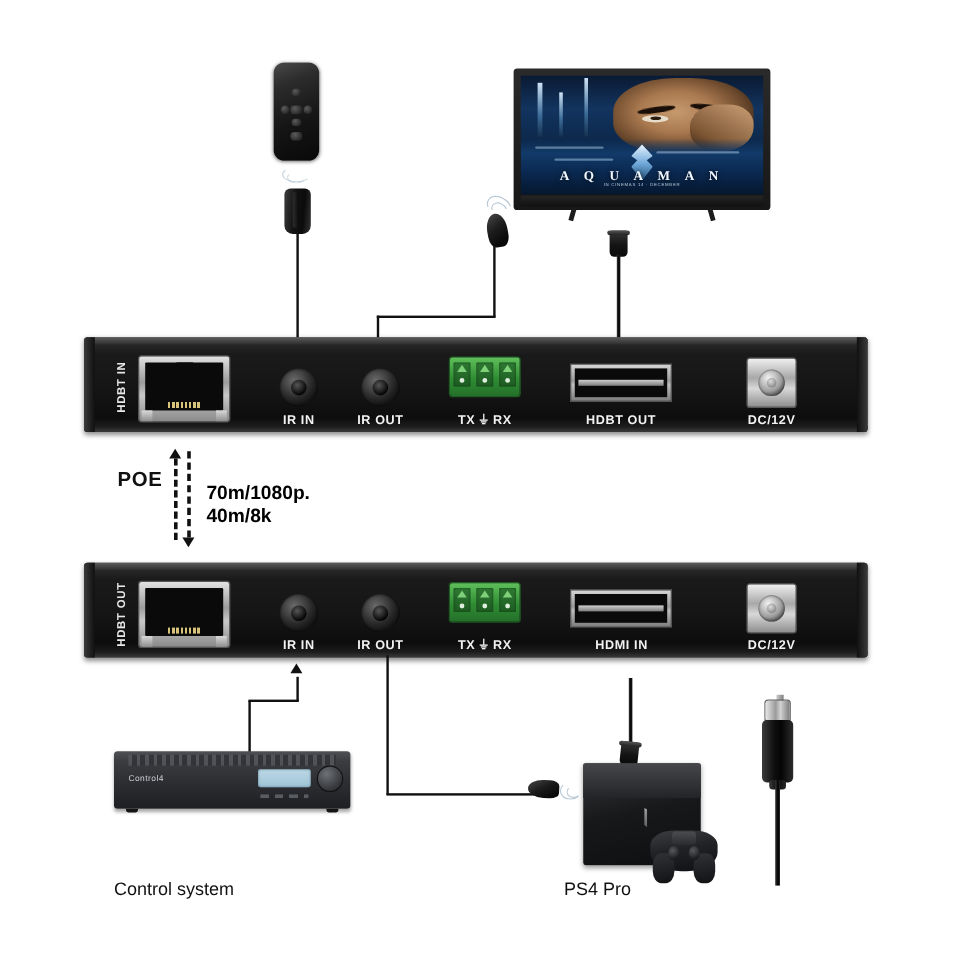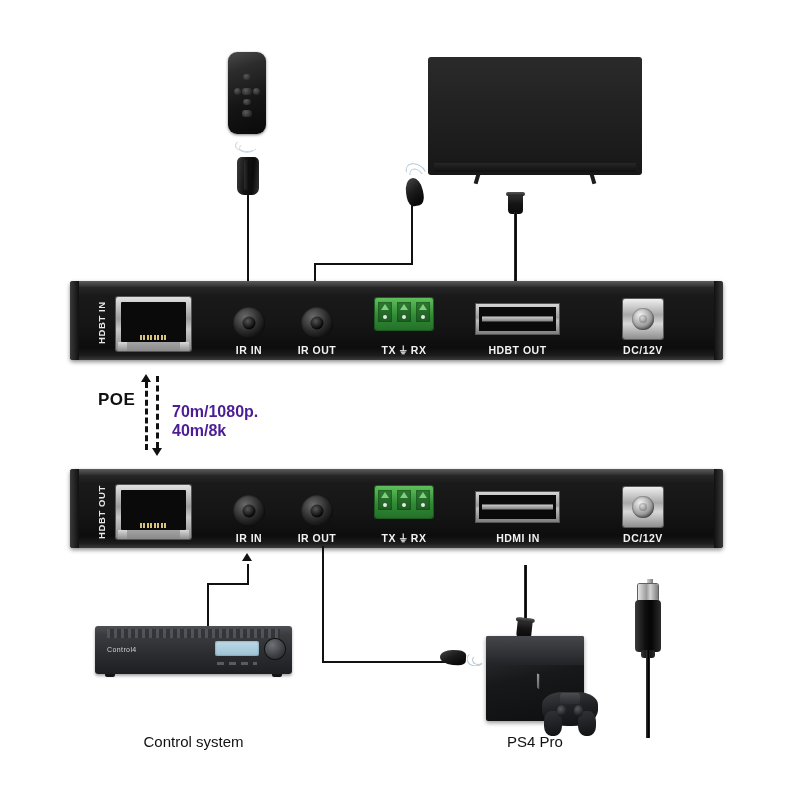--- a/index.html
+++ b/index.html
@@ -151,21 +151,21 @@
   .cablecord{position:absolute;width:3px;
     background:linear-gradient(90deg,#3a3a3a,#0d0d0d 45%,#000 60%,#2a2a2a);}
 
   
   .dashline{position:absolute;width:0;border-left:3px dashed #111;}
   .arrowup{position:absolute;width:0;height:0;
     border-left:5px solid transparent;border-right:5px solid transparent;border-bottom:8px solid #111;}
   .arrowdown{position:absolute;width:0;height:0;
     border-left:5px solid transparent;border-right:5px solid transparent;border-top:8px solid #111;}
   .poe-text{position:absolute;font-weight:bold;font-size:17px;letter-spacing:.5px;color:#111;}
-  .dist-text{position:absolute;font-weight:bold;font-size:16px;line-height:19px;color:#4c1d95;
+  .dist-text{position:absolute;font-weight:bold;font-size:16px;line-height:19px;color:#000000;
     white-space:pre-line;}
 
   
   .ctrl{position:absolute;border-radius:3px;
     background:linear-gradient(180deg,#4e5054 0%,#3a3c40 18%,#2a2c30 60%,#1d1f22 100%);
     box-shadow:0 2px 3px rgba(0,0,0,.35);}
   .ctrl .vents{position:absolute;left:6%;top:3px;right:6%;height:9px;
     background:repeating-linear-gradient(90deg,#55585c 0 3px,#303236 3px 7px);opacity:.8;}
   .ctrl .lcd{position:absolute;border-radius:2px;
     background:linear-gradient(180deg,#bcd8e6,#9fc4d6);box-shadow:inset 0 0 2px #4d7385;}
@@ -202,21 +202,21 @@
   .dcplug .barrel{position:absolute;left:0;right:0;top:16px;height:52px;border-radius:4px;
     background:linear-gradient(90deg,#3a3a3a,#0e0e0e 40%,#050505 62%,#2c2c2c);}
   .dcplug .thread{position:absolute;left:3px;right:3px;top:0;height:17px;border-radius:2px;
     background:linear-gradient(90deg,#e6e6e6,#9b9b9b 42%,#d2d2d2 62%,#7e7e7e);
     box-shadow:0 0 0 1px #5f5f5f;}
   .dcplug .tip{position:absolute;left:46%;top:-5px;width:6px;height:7px;
     background:linear-gradient(90deg,#cfcfcf,#7d7d7d);}
   .dcplug .collar{position:absolute;left:24%;right:24%;top:66px;height:8px;border-radius:3px;
     background:linear-gradient(90deg,#3a3a3a,#0b0b0b 50%,#2a2a2a);}
 
-  .caption{position:absolute;font-size:15px;color:#111;text-align:center;white-space:nowrap;}
+  .caption{position:absolute;font-size:15px;color:#111;white-space:nowrap;}
 </style>
 </head>
 <body>
 
 <div id="stage">
 
   <div class="remote" style="left:228px;top:52px;width:38px;height:82px;">
     <div class="rbtn" style="left:15px;top:22px;width:8px;height:6px;border-radius:3px;"></div>
     <div class="rbtn" style="left:6px;top:36px;width:7px;height:7px;"></div>
     <div class="rbtn" style="left:14px;top:36px;width:10px;height:7px;border-radius:3px;"></div>
@@ -237,20 +237,46 @@
   <div class="ir-wave2" style="left:405px;top:164px;width:20px;height:14px;transform:rotate(30deg);"></div>
   <div class="ir-wave2" style="left:409px;top:169px;width:12px;height:9px;transform:rotate(30deg);"></div>
   <div class="ir-emit" style="left:406px;top:178px;width:17px;height:28px;transform:rotate(-10deg);"></div>
 
   <div class="wire v" style="left:411px;top:204px;height:60px;"></div>
   <div class="wire h" style="left:314px;top:263px;width:99px;"></div>
   <div class="wire v" style="left:314px;top:263px;height:47px;"></div>
 
   <div class="tv" style="left:428px;top:57px;width:214px;height:118px;">
     <div class="bezel"></div>
+    <div class="screen">
+
+      <div class="aqua-spire" style="left:7%;top:6%;width:4px;height:46%;"></div>
+      <div class="aqua-spire" style="left:16%;top:14%;width:3px;height:38%;"></div>
+      <div class="aqua-spire" style="left:26%;top:2%;width:3px;height:50%;"></div>
+
+      <div class="aqua-face"></div>
+      <div class="aqua-brow" style="left:48%;top:26%;width:16%;height:5%;transform:rotate(-8deg);"></div>
+      <div class="aqua-brow" style="left:70%;top:24%;width:15%;height:5%;transform:rotate(6deg);"></div>
+      <div class="aqua-eye" style="left:50%;top:33%;width:11%;height:6%;">
+          <i></i>
+        </div>
+      <div class="aqua-eye" style="left:71%;top:32%;width:11%;height:6%;">
+          <i></i>
+        </div>
+      <div class="aqua-hand"></div>
+
+      <div class="aqua-water"></div>
+      <div class="aqua-wave" style="left:6%;top:60%;width:28%;"></div>
+      <div class="aqua-wave" style="left:56%;top:64%;width:34%;"></div>
+      <div class="aqua-wave" style="left:14%;top:70%;width:24%;"></div>
+
+      <div class="aqua-logo" style="top:58%;"></div>
+      <div class="aqua-title" style="top:79%;font-size:11px;">A Q U A M A N</div>
+      <div class="aqua-sub" style="top:90%;font-size:3.6px;">IN CINEMAS 14 · DECEMBER</div>
+    </div>
     <div class="chin"></div>
     <div class="stand">
       <div class="leg" style="left:0;transform:rotate(16deg);"></div>
       <div class="leg" style="right:0;transform:rotate(-16deg);"></div>
     </div>
   </div>
 
   <div class="hdmiplug" style="left:508px;top:192px;width:15px;height:22px;">
     <div class="lip"></div>
   </div>

